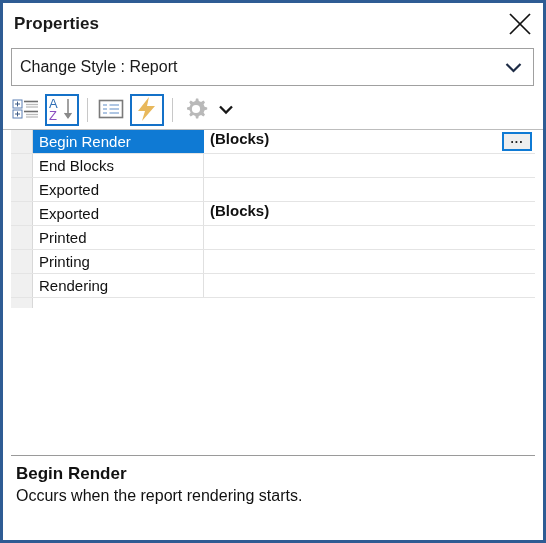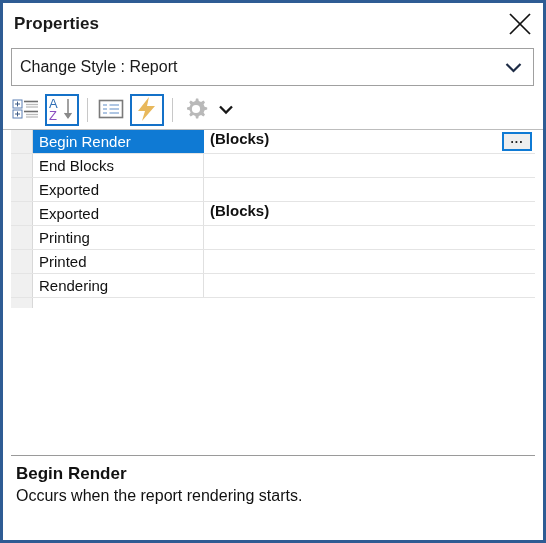--- a/index.html
+++ b/index.html
@@ -381,28 +381,28 @@
         </div>
         <div class="row">
           <div class="row-indent"></div>
           <div class="row-name">Exported</div>
           <div class="row-value">
             <span>(Blocks)</span>
           </div>
         </div>
         <div class="row">
           <div class="row-indent"></div>
+          <div class="row-name">Printed</div>
+          <div class="row-value">
+            <span></span>
+          </div>
+        </div>
+        <div class="row">
+          <div class="row-indent"></div>
           <div class="row-name">Printing</div>
-          <div class="row-value">
-            <span></span>
-          </div>
-        </div>
-        <div class="row">
-          <div class="row-indent"></div>
-          <div class="row-name">Printed</div>
           <div class="row-value">
             <span></span>
           </div>
         </div>
         <div class="row">
           <div class="row-indent"></div>
           <div class="row-name">Rendering</div>
           <div class="row-value">
             <span></span>
           </div>

